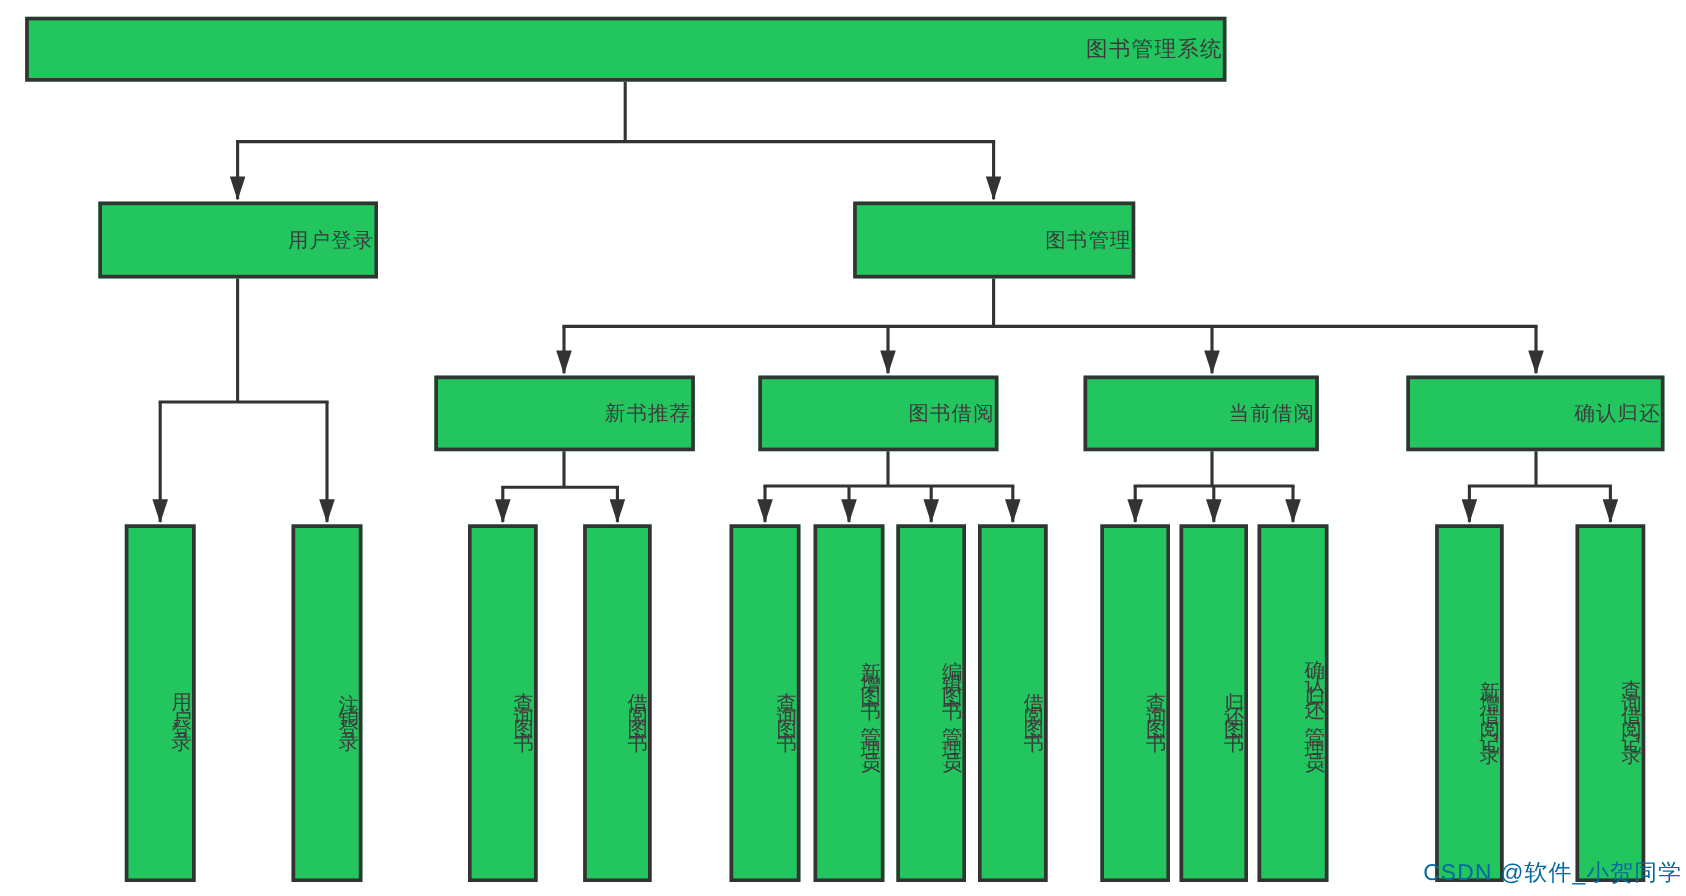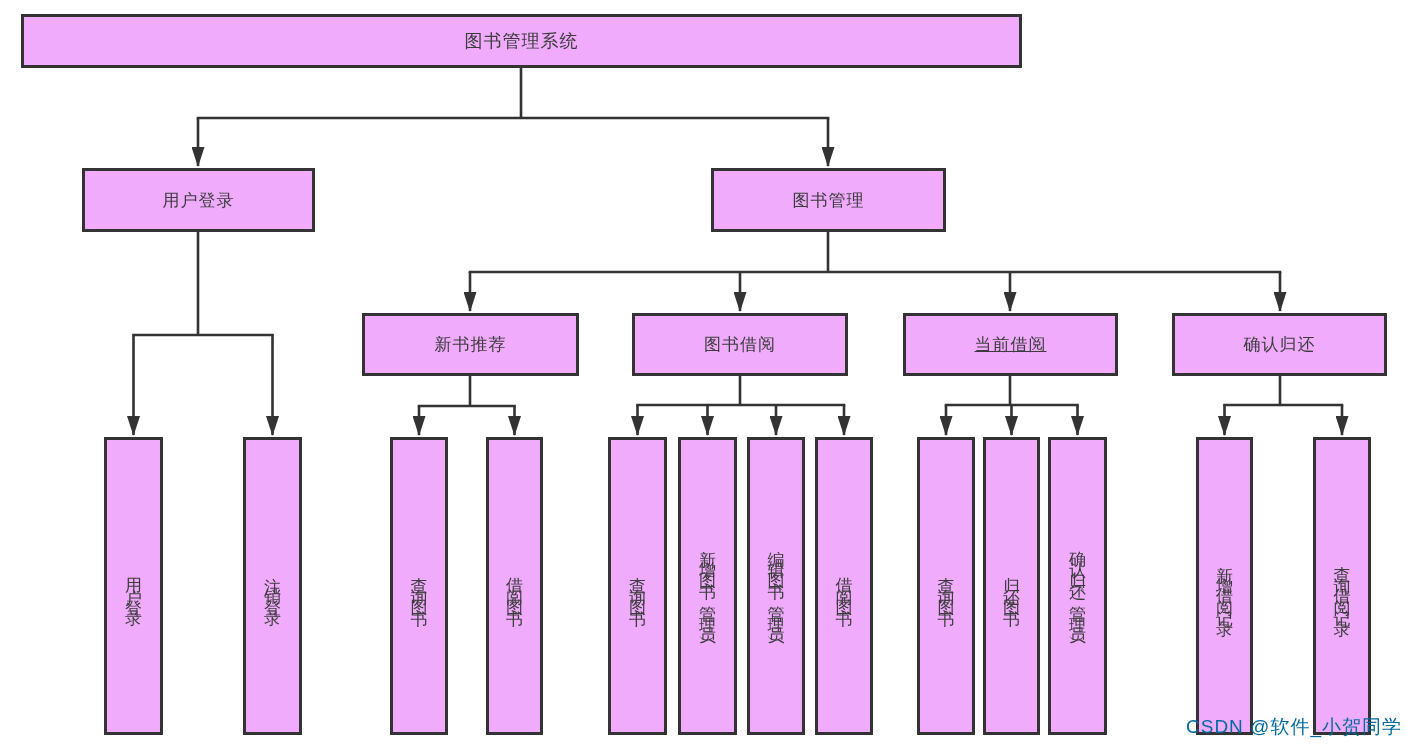--- a/index.html
+++ b/index.html
@@ -11,26 +11,26 @@
     font-family: "Liberation Sans", "DejaVu Sans", sans-serif;
     overflow: hidden;
   }
   #wires {
     position: absolute;
     left: 0; top: 0;
     width: 1405px; height: 747px;
   }
   .box {
     position: absolute;
-    background: #f0abfc;
+    background: #22c55e;
     border: 3px solid #333333;
     box-sizing: border-box;
     display: flex;
     align-items: center;
-    justify-content: center;
+    justify-content: flex-end;
     color: #3c3c3c;
     z-index: 2;
   }
   .hbox { font-size: 17px; letter-spacing: 1px; }
   .rootbox { font-size: 18px; }
   .vbox {
     top: 437px;
     height: 298px;
     font-size: 17px;
   }
@@ -114,24 +114,24 @@
   <div class="box hbox" style="left:82px; top:168px; width:233px; height:64px;">
     <span>用户登录</span>
   </div>
   <div class="box hbox" style="left:362px; top:313px; width:217px; height:63px;">
     <span>新书推荐</span>
   </div>
 
   <div class="box hbox" style="left:711px; top:168px; width:235px; height:64px;">
     <span>图书管理</span>
   </div>
-  <div class="box hbox" style="left:632px; top:313px; width:216px; height:63px;">
+  <div class="box hbox" style="left:632px; top:313px; width:200px; height:63px;">
     <span>图书借阅</span>
   </div>
-  <div class="box hbox" style="left:903px; top:313px; width:215px; height:63px;text-decoration:underline;">
+  <div class="box hbox" style="left:903px; top:313px; width:196px; height:63px;">
     <span>当前借阅</span>
   </div>
   <div class="box hbox" style="left:1172px; top:313px; width:215px; height:63px;">
     <span>确认归还</span>
   </div>
 
   <div class="box vbox" style="left:104px; width:59px;">
     <span class="vtext">用户登录</span>
   </div>
   <div class="box vbox" style="left:243px; width:59px;">

